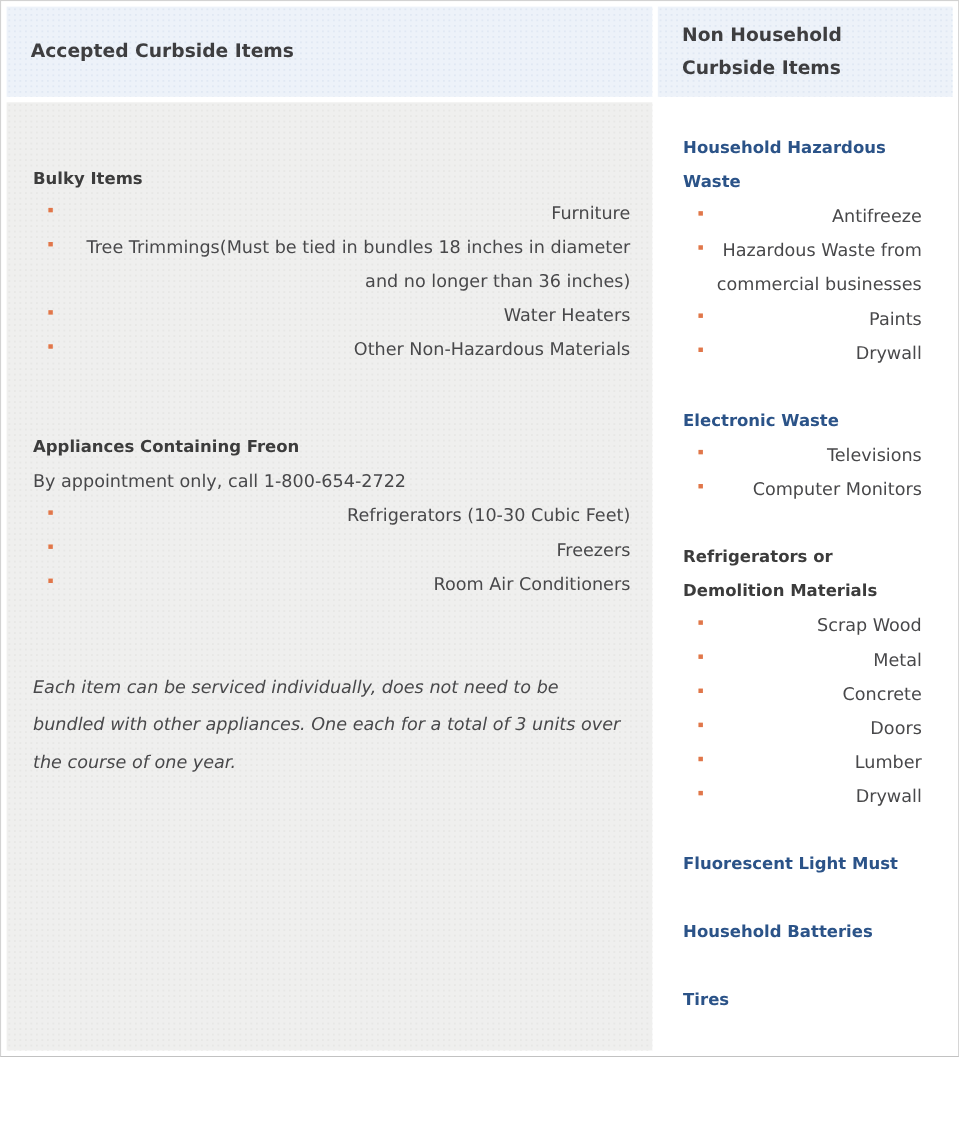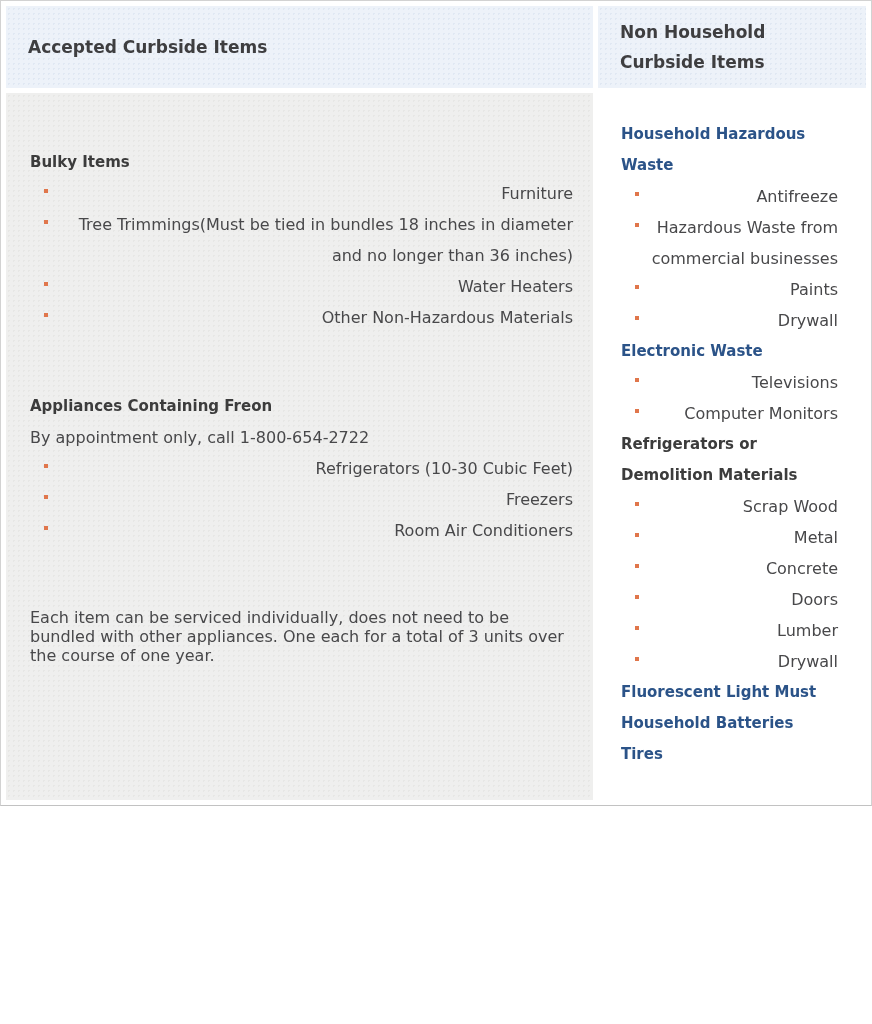--- a/index.html
+++ b/index.html
@@ -65,21 +65,21 @@
     line-height: 31px;
     margin: 0;
   }
   .h.link {
     color: #2b5388;
     cursor: pointer;
   }
   .h.first-left { margin-top: 26px; }
 
   .sec-l { margin-top: 58px; }
-  .sec-r + .sec-r { }
+  .sec-r + .sec-r { margin-top: 31px; }
 
   .note {
     margin: 0;
     line-height: 31px;
     color: #48484a;
   }
 
   .lst {
     list-style: none;
     margin: 0;
@@ -97,22 +97,23 @@
     top: 11px;
     width: 4px;
     height: 4px;
     border: 2px solid #e0764b;
     background: #fbe3c4;
     display: block;
   }
 
   .foot {
     margin: 62px 0 0 0;
-    line-height: 19px;
-    color: #48484a;
+    line-height: 34px;
+    color: #48484a;
+    font-style: italic;
   }
 </style>
 </head>
 <body>
 
 <div class="frame">
   <table class="tbl">
     <colgroup>
         <col class="c-left">
         <col class="c-right">

